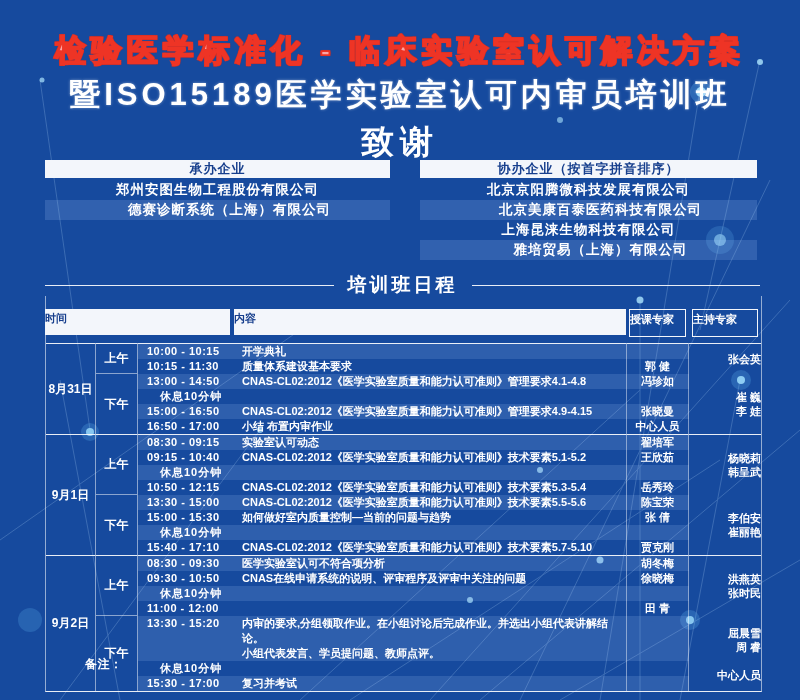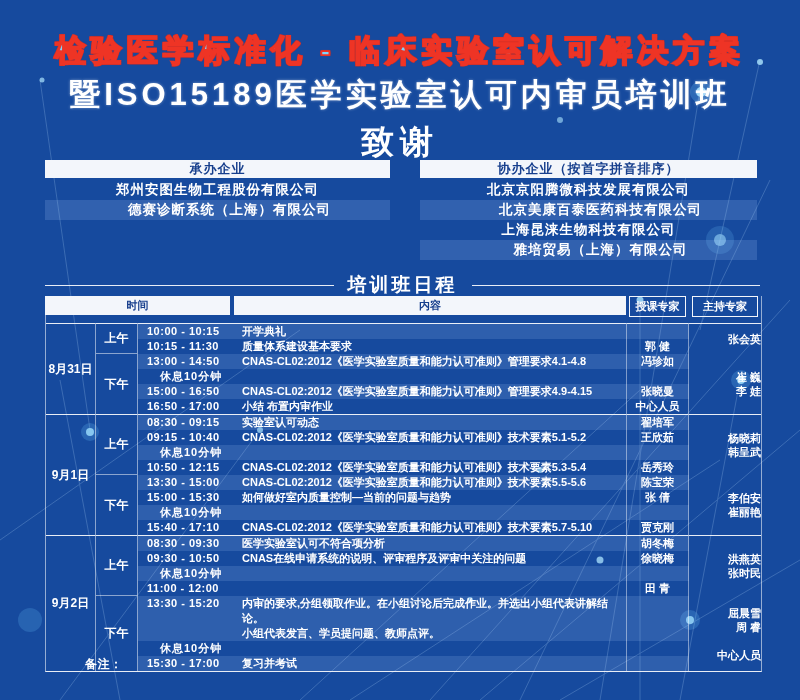--- a/index.html
+++ b/index.html
@@ -13,21 +13,21 @@
       radial-gradient(380px 280px at 55% 38%, rgba(120,180,255,.18), rgba(120,180,255,0) 70%),
       radial-gradient(300px 240px at 8% 30%, rgba(60,140,235,.20), rgba(60,140,235,0) 70%),
       linear-gradient(135deg,#10408f 0%, #17folk 0%, #1a52a8 45%, #123f93 100%);
     background-color:#164a9e;
   }
   .deco-svg{position:absolute;inset:0;pointer-events:none;}
 
   
   .title1{
     position:absolute;top:30px;left:0;width:100%;text-align:center;
-    font-size:31px;letter-spacing:5px;color:#7dd3fc;
+    font-size:31px;letter-spacing:5px;color:#fca5a5;
     -webkit-text-stroke:1.6px #ee3425;
     text-shadow:0 0 2px #ee3425, 1px 1px 0 #d42height;
     text-shadow:0 0 2px #ee3425,1px 1px 0 #cf2d1f,-1px -1px 0 #cf2d1f,1px -1px 0 #cf2d1f,-1px 1px 0 #cf2d1f;
   }
   .title2{
     position:absolute;top:74px;left:0;width:100%;text-align:center;
     font-size:31px;letter-spacing:4px;color:#fff;
     text-shadow:0 0 3px rgba(255,255,255,.45);
   }
   .thanks{
@@ -58,21 +58,21 @@
   
   .tbl{
     position:absolute;top:296px;left:45px;width:715px;
     display:grid;grid-template-columns:50px 42px 96px 392px 63px 72px;
     grid-auto-rows:minmax(15px,auto);
     border-left:1px solid rgba(255,255,255,.55);
     border-right:1px solid rgba(255,255,255,.55);
     border-bottom:1.5px solid rgba(255,255,255,.9);
     font-size:11px;
   }
-  .hc{height:19px;line-height:19px;text-align:center;margin-bottom:6px;}
+  .hc{height:26px;line-height:19px;margin-bottom:6px;margin-top:13px;}
   .hc.solid{background:#f3f6fb;color:#173f8d;}
   .hc.box{border:1px solid #f3f6fb;color:#fff;margin-left:3px;margin-right:3px;}
   .hc.solid.first{margin-right:4px;margin-left:-1px;}
 
   .cell{line-height:15px;display:block;}
   .c-date{display:flex;align-items:center;justify-content:center;
           font-size:12px;border-right:1px solid rgba(255,255,255,.5);}
   .c-sess{display:flex;align-items:center;justify-content:center;
           font-size:12px;border-right:1px solid rgba(255,255,255,.5);}
   .c-sess.gsep{border-bottom:1px solid rgba(255,255,255,.5);}

